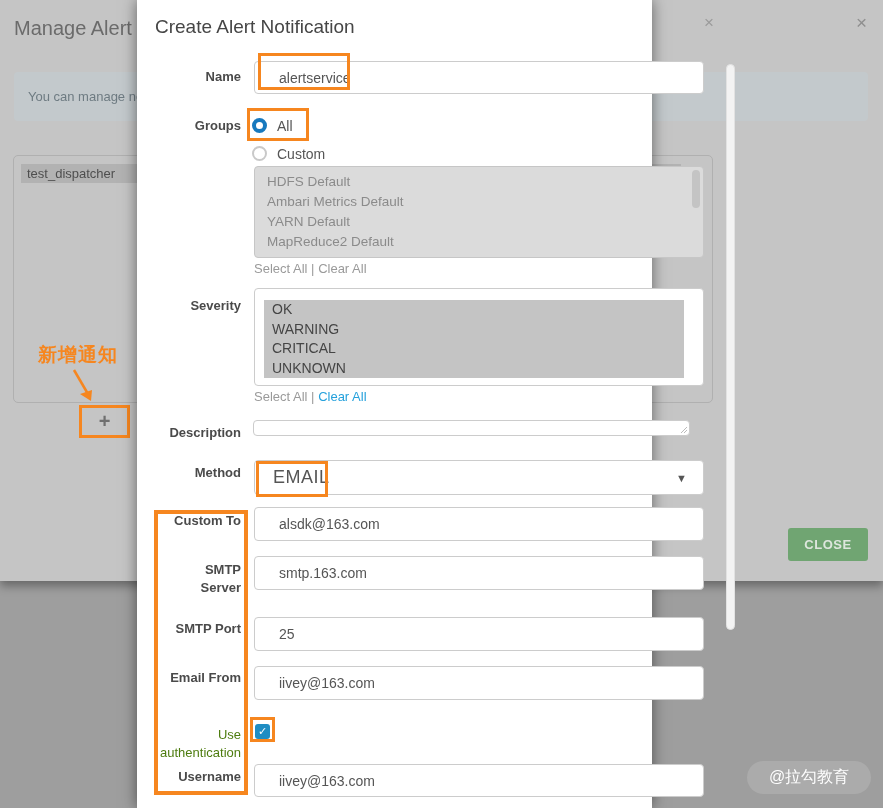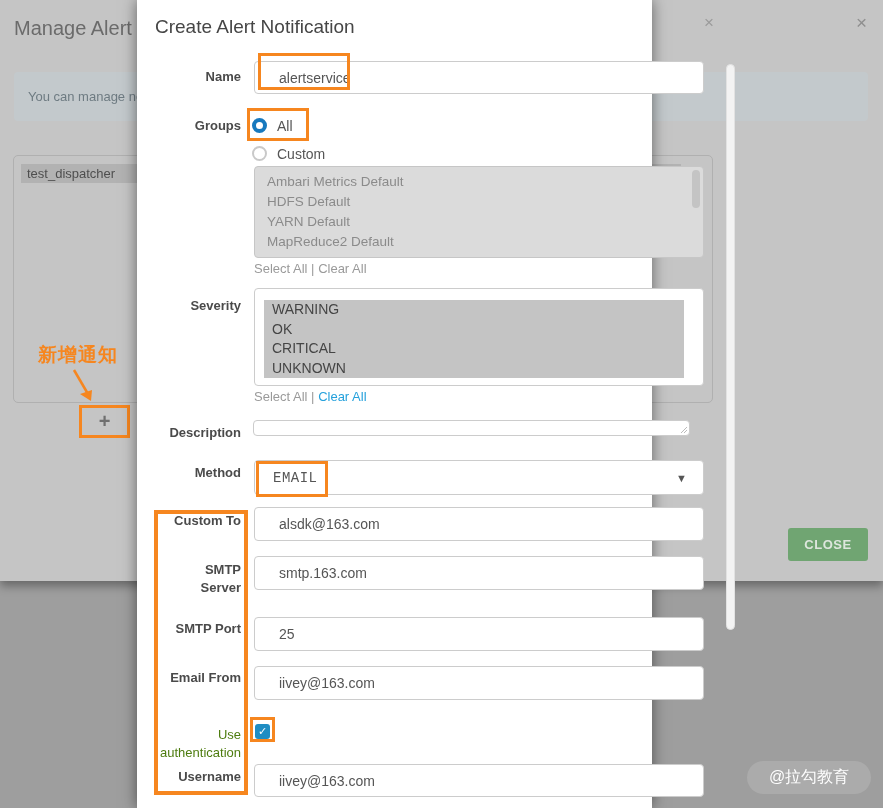--- a/index.html
+++ b/index.html
@@ -124,21 +124,21 @@
   .desc-area {
     position:absolute; left:116px; top:420px; width:437px; height:16px;
     border:1px solid #ccc; border-radius:4px; background:#fff;
   }
   .resize-grip { position:absolute; right:1px; bottom:1px; }
   .method-select {
     position:absolute; left:117px; top:460px; width:450px; height:35px;
     background:#fff; border:1px solid #ccc; border-radius:4px;
     display:flex; align-items:center; cursor:pointer;
   }
-  .method-select .val { margin-left:18px; font-size:14px; color:#555; letter-spacing:0.5px;font-family:Liberation Mono, monospace; }
+  .method-select .val { margin-left:18px; font-size:18px; color:#555; letter-spacing:0.5px; }
   .method-select .caret {
     position:absolute; right:16px; font-size:11px; color:#555;
   }
   .checkbox {
     position:absolute; left:118px; top:724px; width:15px; height:15px;
     background:#1f8dc3; border-radius:3px;
     display:flex; align-items:center; justify-content:center;
     color:#fff; font-size:11px; cursor:pointer;
   }
 </style>
@@ -174,38 +174,38 @@
   <div class="orange-box" style="left:121px; top:53px; width:92px; height:37px"></div>
 
   <div class="flabel" style="top:117px">Groups</div>
   <div class="radio on" style="left:115px; top:118px"></div>
   <div class="radio-lbl" style="left:140px; top:118px">All</div>
   <div class="orange-box" style="left:110px; top:108px; width:62px; height:33px"></div>
   <div class="radio off" style="left:115px; top:146px"></div>
   <div class="radio-lbl" style="left:140px; top:146px">Custom</div>
 
   <div class="group-list">
+    <div class="opt">HDFS Default</div>
     <div class="opt">Ambari Metrics Default</div>
-    <div class="opt">HDFS Default</div>
     <div class="opt">YARN Default</div>
     <div class="opt">MapReduce2 Default</div>
     <div class="opt">ZooKeeper Default</div>
     <div class="group-scroll"></div>
   </div>
   <div class="sel-clear" style="top:261px">
     <span>Select All</span>
     <span>|</span>
     <span>Clear All</span>
   </div>
 
   <div class="flabel" style="top:297px">Severity</div>
   <div class="severity-box">
     <div class="severity-inner">
+      <div class="opt">OK</div>
       <div class="opt">WARNING</div>
-      <div class="opt">OK</div>
       <div class="opt">CRITICAL</div>
       <div class="opt">UNKNOWN</div>
     </div>
   </div>
   <div class="sel-clear" style="top:389px">
     <span>Select All</span>
     <span>|</span>
     <span class="link">Clear All</span>
   </div>
 

